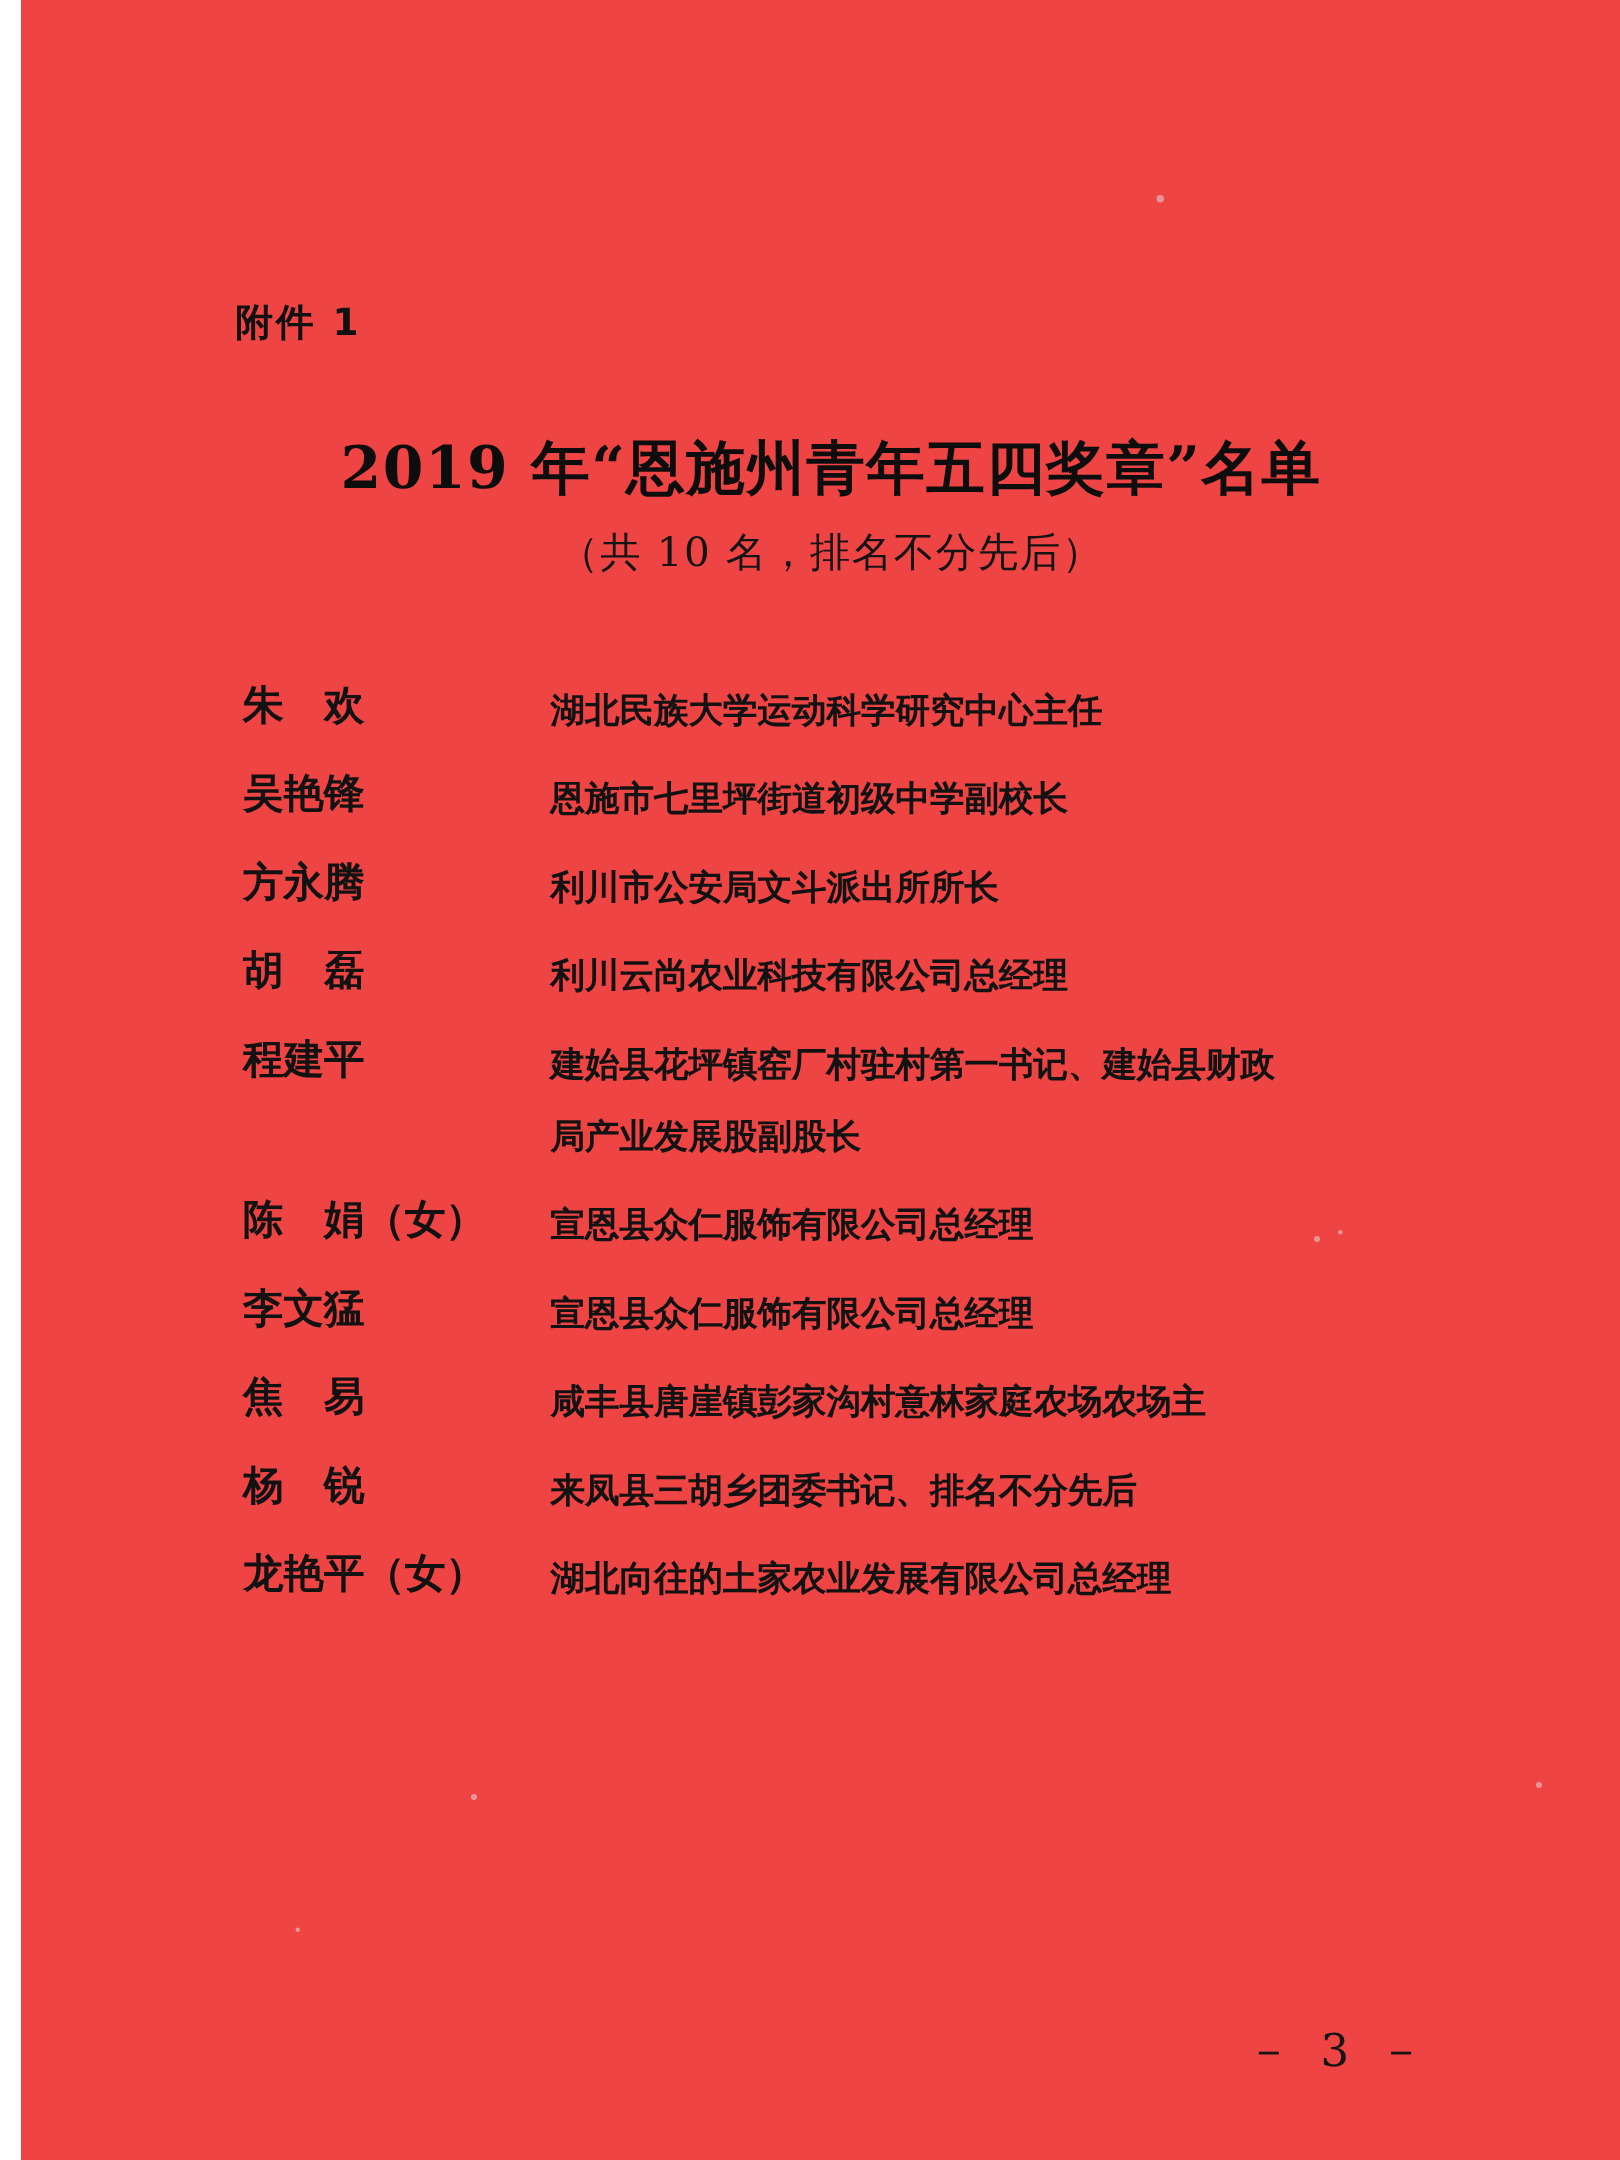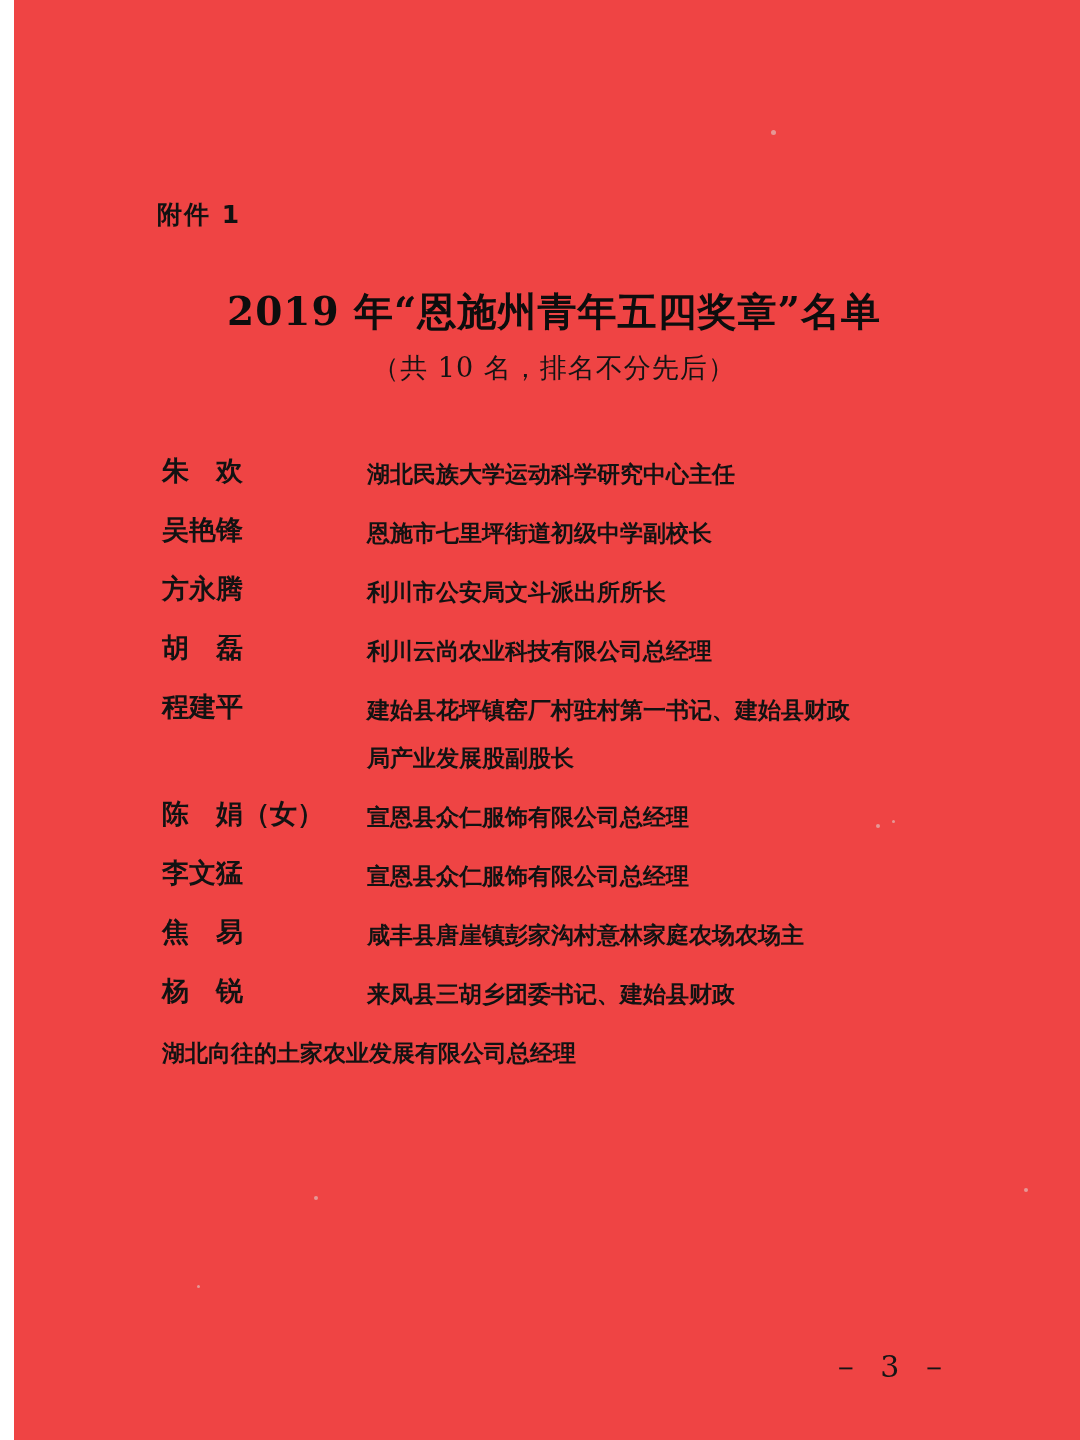--- a/index.html
+++ b/index.html
@@ -184,25 +184,26 @@
     <div class="list-row">
       <div class="cell-name">焦　易</div>
       <div class="cell-title">
         <span>咸丰县唐崖镇彭家沟村意林家庭农场农场主</span>
       </div>
     </div>
 
     <div class="list-row">
       <div class="cell-name">杨　锐</div>
       <div class="cell-title">
-        <span>来凤县三胡乡团委书记、建始县财政</span>
-      </div>
-    </div>
-
-    <div class="list-row">
+        <span>来凤县三胡乡团委书记、排名不分先后</span>
+      </div>
+    </div>
+
+    <div class="list-row">
+      <div class="cell-name">龙艳平（女）</div>
       <div class="cell-title">
         <span>湖北向往的土家农业发展有限公司总经理</span>
       </div>
     </div>
 
   </div>
 
   <div class="page-number">
     <span class="inner">－ 3 －</span>
   </div>

